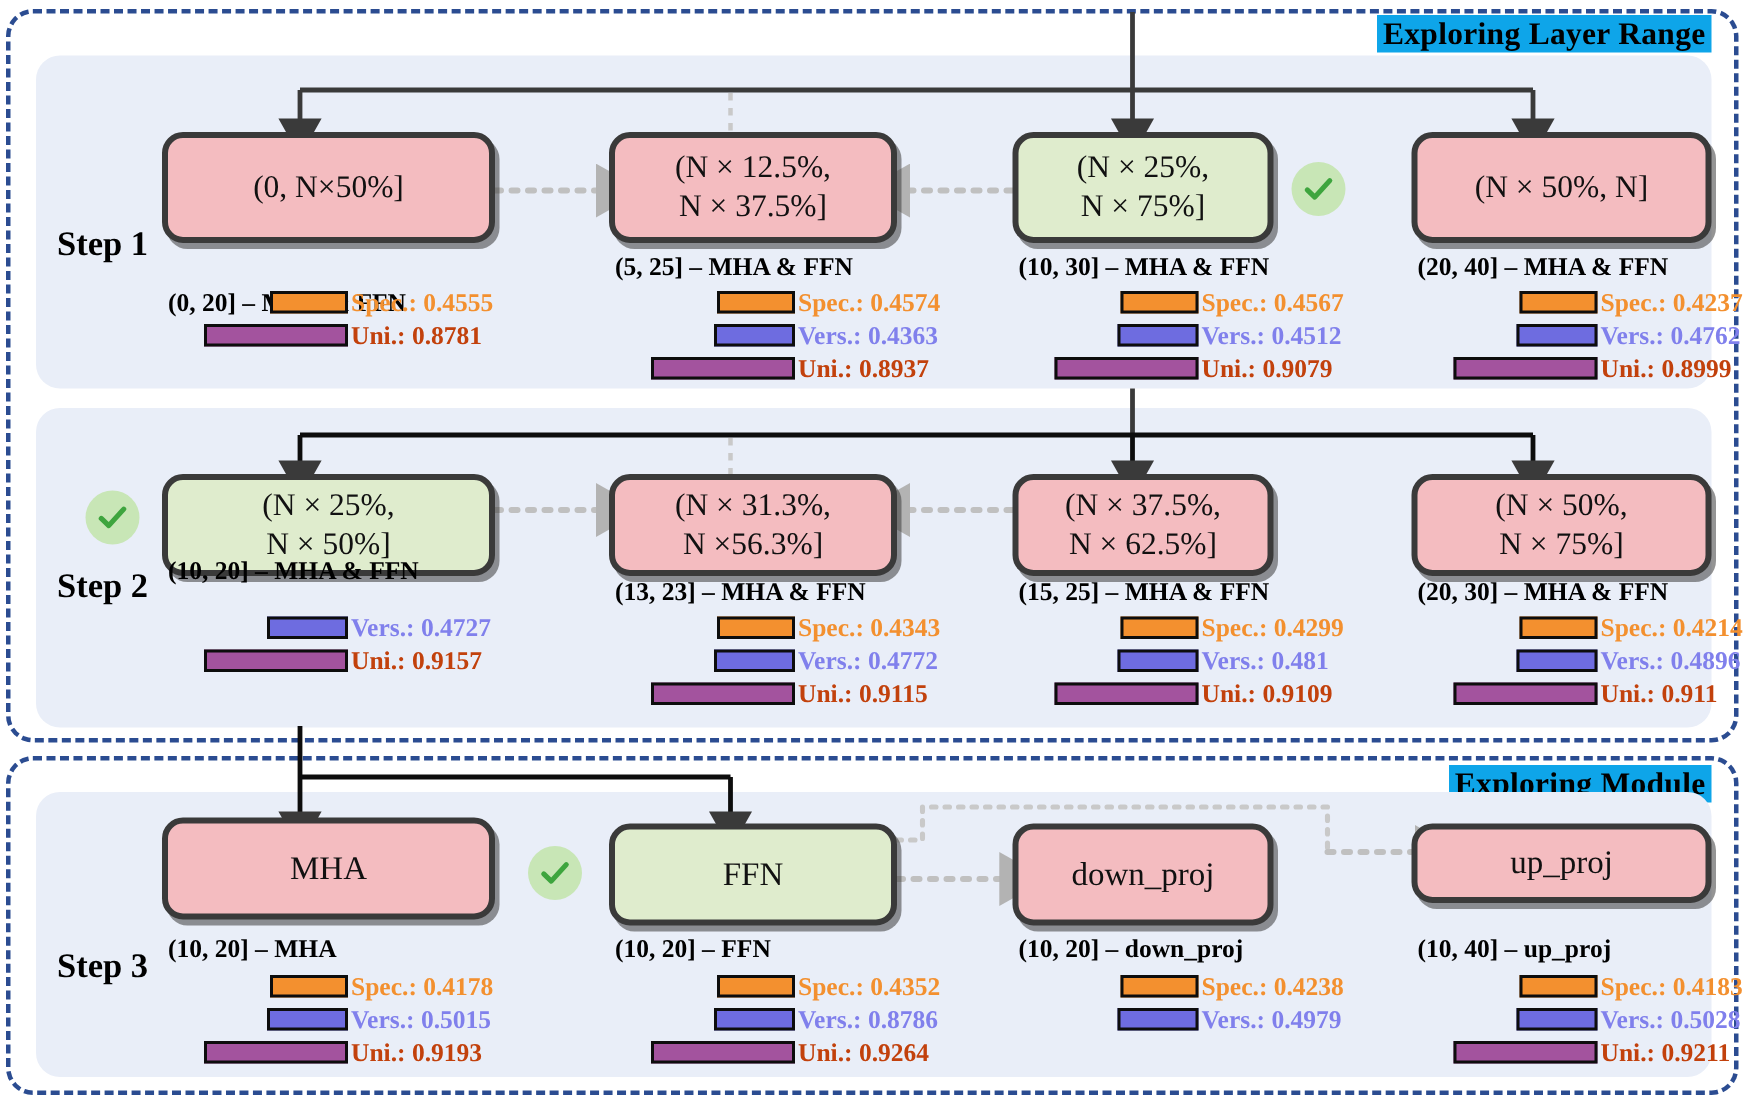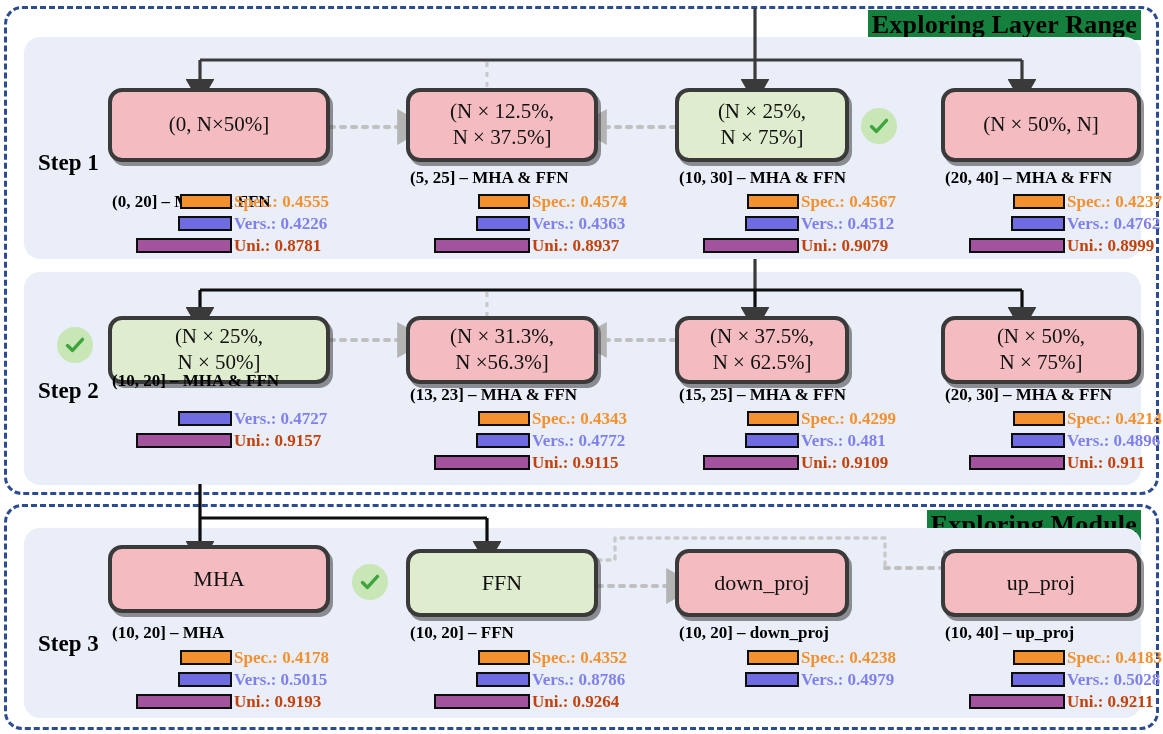--- a/index.html
+++ b/index.html
@@ -4,22 +4,22 @@
 <style>
   html,body{margin:0;padding:0;background:#ffffff;}
   body{width:1163px;height:734px;position:relative;
        font-family:"Liberation Serif", serif;overflow:hidden;}
 
   
   .group{position:absolute;border:3px dashed #2b4c91;border-radius:18px;box-sizing:border-box;}
   #group-layer-range{left:4px;top:6px;width:1155px;height:489px;}
   #group-module{left:4px;top:504px;width:1155px;height:226px;}
 
-  .group-title{position:absolute;font-weight:bold;font-size:26px;color:#000;
-               letter-spacing:.2px;white-space:nowrap;background:#15803d;padding:0 4px;font-family:Liberation Serif, serif;}
+  .group-title{position:absolute;font-weight:bold;font-size:21px;color:#000;
+               letter-spacing:.2px;white-space:nowrap;background:#0ea5e9;padding:0 4px;font-family:Liberation Serif, serif;}
   #title-layer-range{right:22px;top:10px;}
   #title-module{right:22px;top:510px;}
 
   
   .panel{position:absolute;background:#e9eef8;border-radius:16px;box-sizing:border-box;}
   #panel-step1{left:24px;top:37px;width:1117px;height:222px;}
   #panel-step2{left:24px;top:272px;width:1117px;height:213px;}
   #panel-step3{left:24px;top:528px;width:1117px;height:190px;}
 
   .step-label{position:absolute;font-weight:bold;font-size:23px;color:#000;white-space:nowrap;}
@@ -130,26 +130,20 @@
     <div class="caption" style="left: 112px; top: 168px; margin-top: 24px;">(0, 20] – MHA &amp; FFN</div>
     <div class="metrics" style="left: 108px; top: 192px;">
       <div class="mrow">
         <div class="barwrap">
           <div class="bar spec" style="width: 52px;"></div>
         </div>
         <span class="mlabel spec">Spec.: 0.4555</span>
       </div>
       <div class="mrow">
         <div class="barwrap">
-          <div class="bar vers" style="width: 54px;"></div>
-        </div>
-        <span class="mlabel vers">Vers.: 0.4226</span>
-      </div>
-      <div class="mrow">
-        <div class="barwrap">
           <div class="bar uni" style="width: 96px;"></div>
         </div>
         <span class="mlabel uni">Uni.: 0.8781</span>
       </div>
     </div>
     <div class="node pink" style="left: 406px; top: 88px; width: 192px; height: 74px; font-size: 21px;">
       <span style="white-space: pre-line;">(N × 12.5%,
 N × 37.5%]</span>
     </div>
     <div class="caption" style="left: 410px; top: 168px;">(5, 25] – MHA &amp; FFN</div>
@@ -375,21 +369,21 @@
         </div>
         <span class="mlabel spec">Spec.: 0.4238</span>
       </div>
       <div class="mrow">
         <div class="barwrap">
           <div class="bar vers" style="width: 54px;"></div>
         </div>
         <span class="mlabel vers">Vers.: 0.4979</span>
       </div>
     </div>
-    <div class="node pink" style="left: 941px; top: 549px; width: 200px; height: 68px; font-size: 22px;">
+    <div class="node pink" style="left: 941px; top: 549px; width: 200px; height: 53px; font-size: 22px;">
       <span style="white-space: pre-line;">up_proj</span>
     </div>
     <div class="caption" style="left: 945px; top: 623px;">(10, 40] – up_proj</div>
     <div class="metrics" style="left: 941px; top: 648px;">
       <div class="mrow">
         <div class="barwrap">
           <div class="bar spec" style="width: 52px;"></div>
         </div>
         <span class="mlabel spec">Spec.: 0.4183</span>
       </div>

